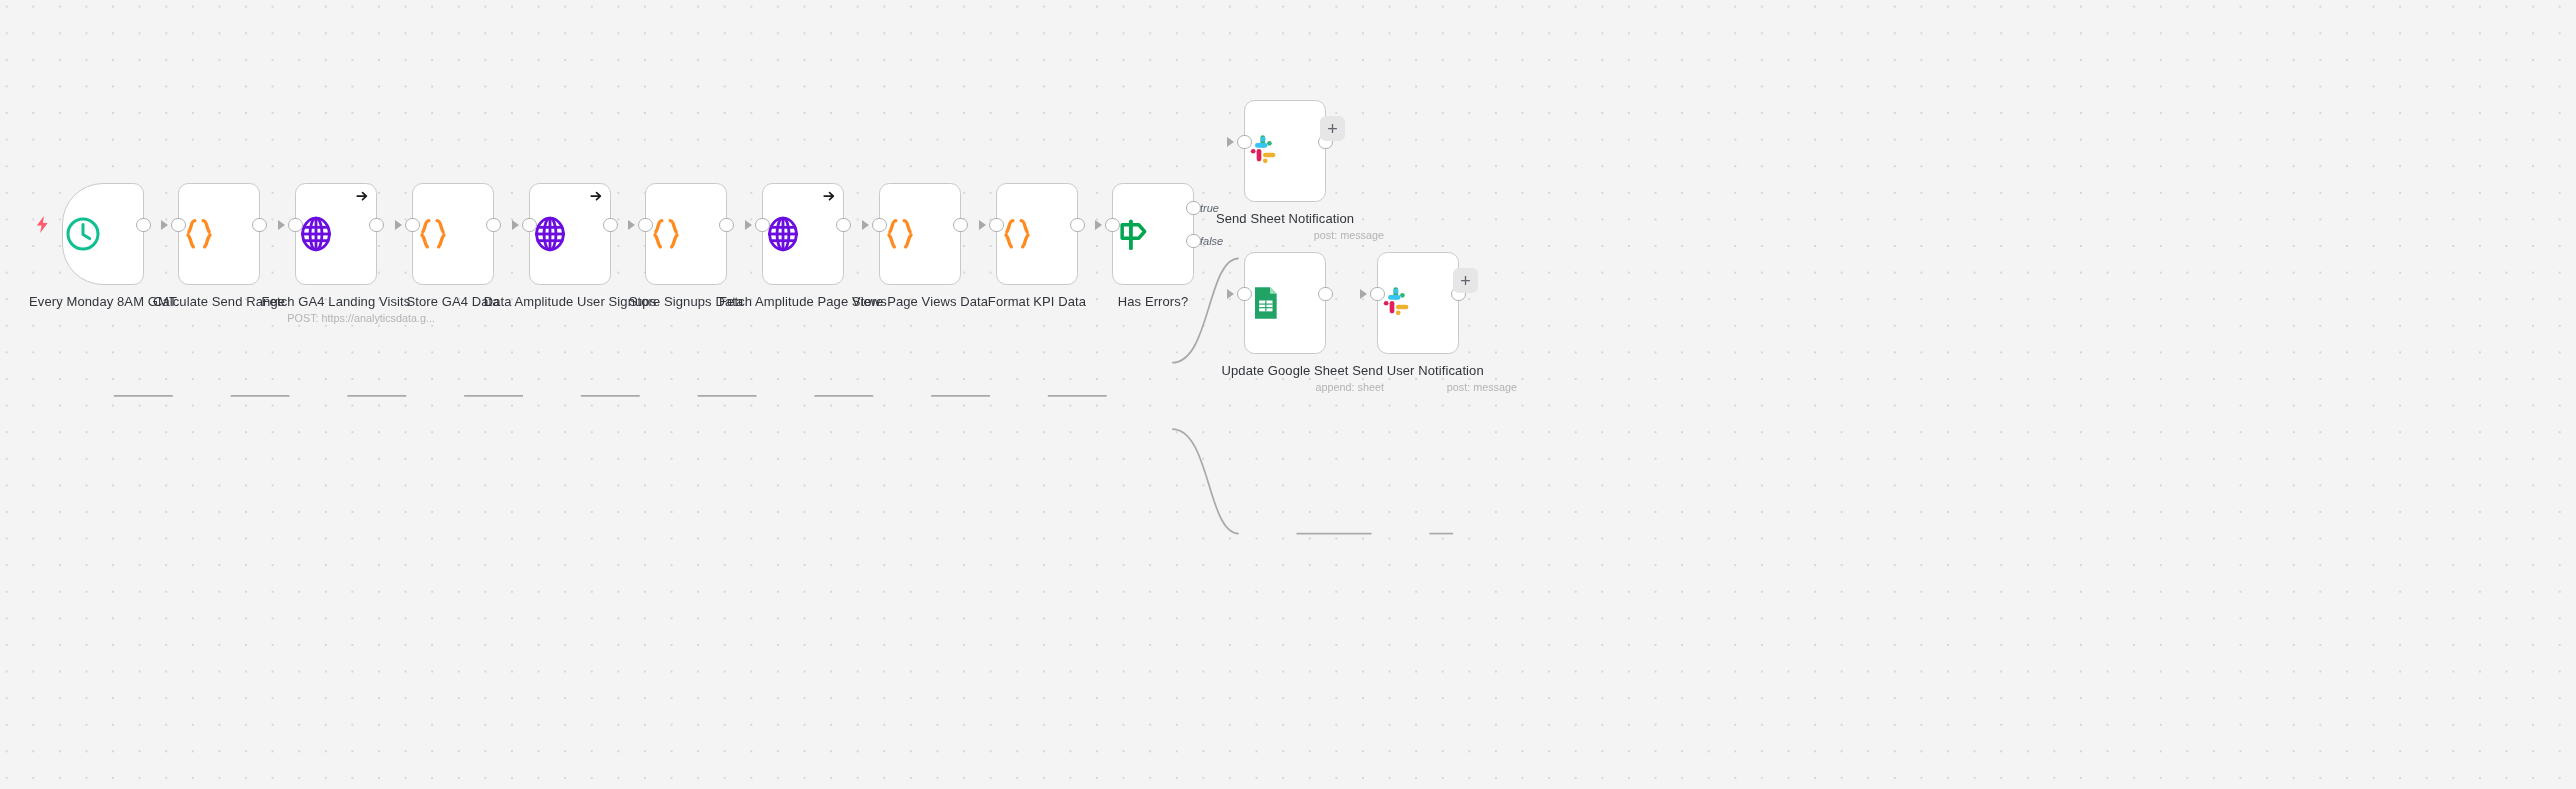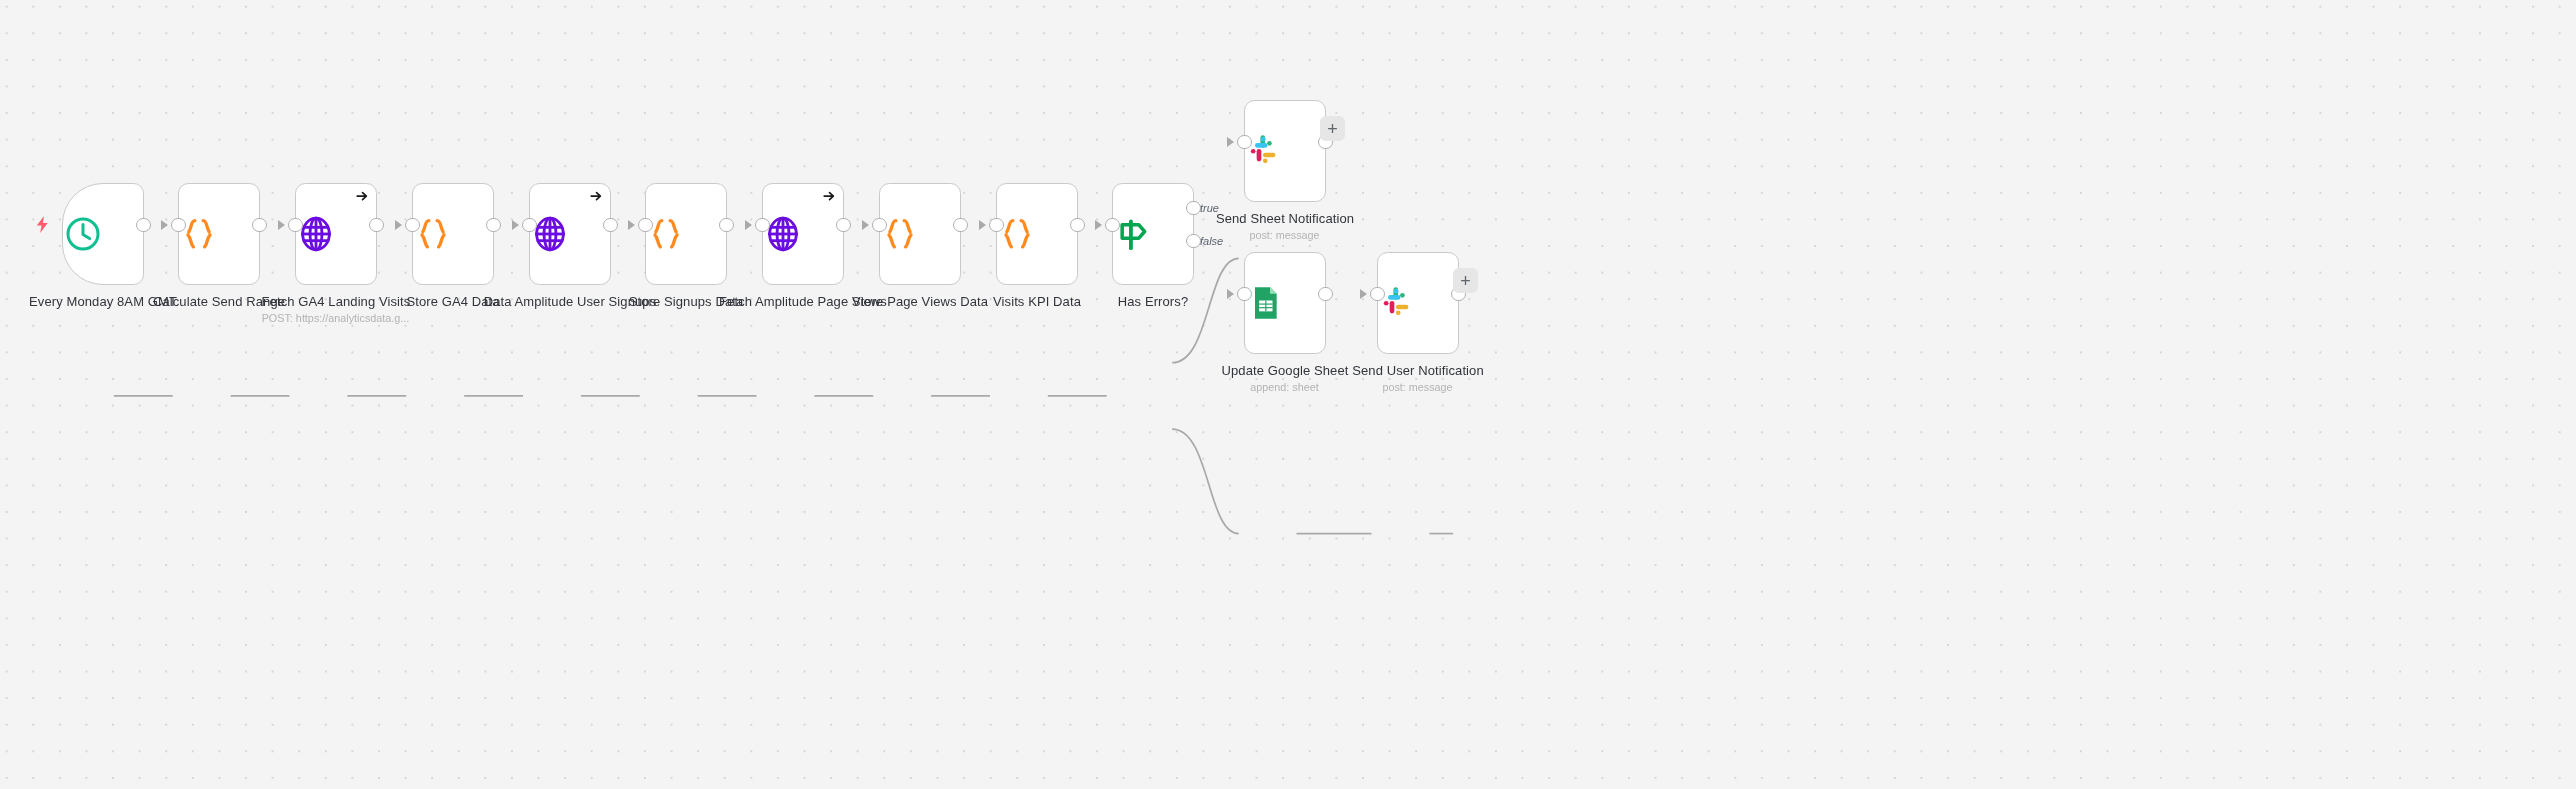--- a/index.html
+++ b/index.html
@@ -65,21 +65,21 @@
     text-align: center;
     font-size: 13px;
     line-height: 16px;
     color: #31343b;
     font-family: "Liberation Sans", sans-serif;
     letter-spacing: 0.1px;
   }
   .node-sub {
     width: 199px;
     margin-left: -59px;
-    text-align: center;
+    text-align: right;
     font-size: 10.8px;
     line-height: 14.2px;
     color: #b3b3b5;
     margin-top: 1.9px;
     white-space: nowrap;
     overflow: hidden;
     text-overflow: ellipsis;
   }
   .port {
     position: absolute;
@@ -288,21 +288,21 @@
       <div class="node-wrap" style="left: 996px; top: 183px;">
         <div class="node-box">
           <svg class="node-icon" viewBox="0 0 48 48">
         <path d="M19 8 C13.5 8 15.5 20 9.5 24 C15.5 28 13.5 40 19 40" fill="none" stroke="#ff8a1f" stroke-width="4" stroke-linecap="round" stroke-dasharray="16 5 16"></path>
         <path d="M29 8 C34.5 8 32.5 20 38.5 24 C32.5 28 34.5 40 29 40" fill="none" stroke="#ff8a1f" stroke-width="4" stroke-linecap="round" stroke-dasharray="16 5 16"></path>
       </svg>
           <div class="port in"></div>
           <div class="arrow-head" style="left: -18px; top: 36px;"></div>
           <div class="port out"></div>
         </div>
-        <div class="node-label">Visits KPI Data</div>
+        <div class="node-label">Format KPI Data</div>
       </div>
       <div class="node-wrap" style="left: 1112px; top: 183px;">
         <div class="node-box">
           <svg class="node-icon" viewBox="0 0 48 48">
         <path d="M11 13 L31 13 L38 21 L31 29 L11 29 Z" fill="none" stroke="#00a650" stroke-width="4.2" stroke-linejoin="round"></path>
         <line x1="21.5" y1="9" x2="21.5" y2="41" stroke="#00a650" stroke-width="4.6" stroke-linecap="round"></line>
       </svg>
           <div class="port in"></div>
           <div class="arrow-head" style="left: -18px; top: 36px;"></div>
           <div class="port out-true"></div>

